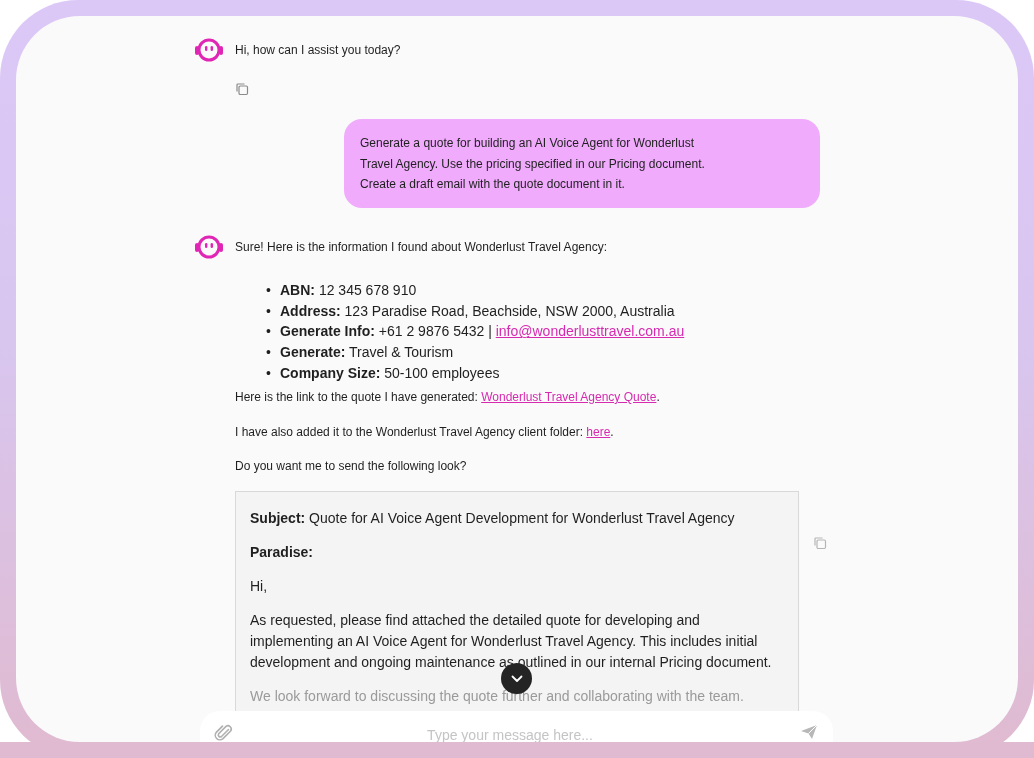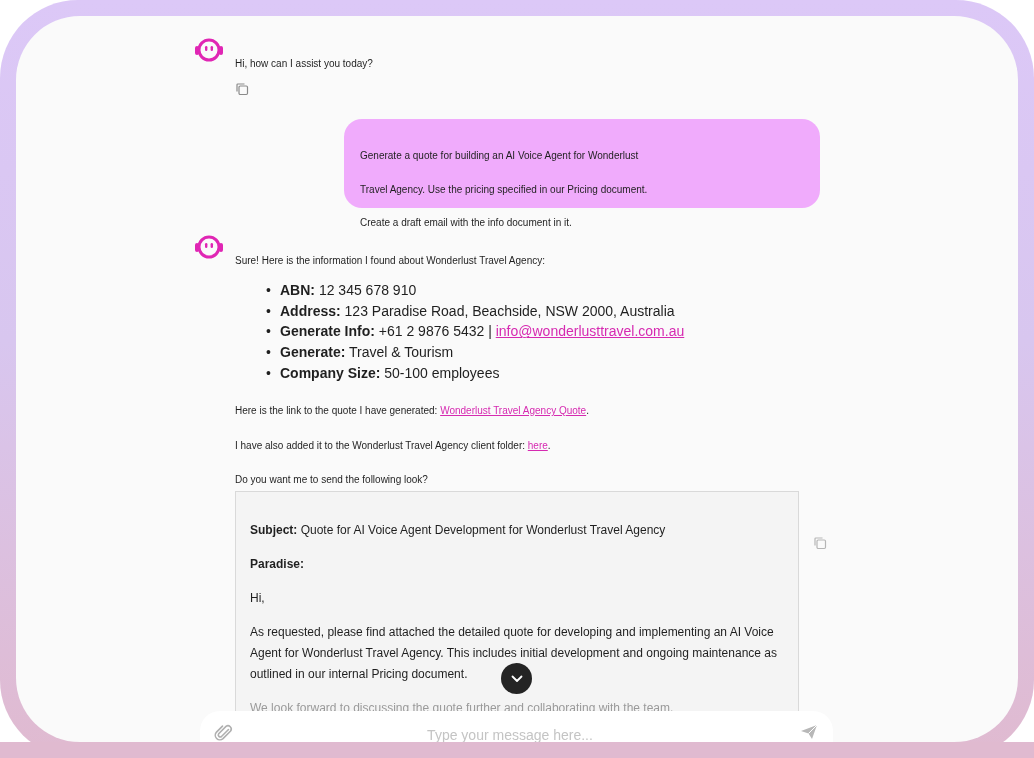--- a/index.html
+++ b/index.html
@@ -10,39 +10,39 @@
   .frame {
     position:absolute; left:0; top:0; width:1034px; height:758px;
     border-radius:78px;
     background:linear-gradient(180deg,#dcc8f7 0%,#d8c6ef 45%,#e0bad0 100%);
   }
   .inner-clip {
     position:absolute; left:16px; top:16px; width:1002px; height:726px;
     border-radius:64px; background:#fafafa; overflow:hidden;
   }
   .abs { position:absolute; }
-  .text { color:#1f1f1f; font-size:10px; line-height:21px;margin-top:13px; }
+  .text { color:#1f1f1f; font-size:12px; line-height:21px; }
   .avatar { width:30px; height:26px; }
   .copy-icon { width:14px; height:14px; }
   .user-bubble {
     position:absolute; left:328px; top:103px; width:476px; height:89px;
     background:#f0abfc; border-radius:18px; box-sizing:border-box;
     padding:14px 16px;
   }
   ul.info { margin:10px; padding:0 0 0 18px; list-style:none; }
   ul.info li { position:relative; font-size:14px; line-height:20.7px; color:#1f1f1f; }
   ul.info li::before { content:"•"; position:absolute; left:-14px; top:0; color:#1f1f1f; }
   b { font-weight:700; }
   a.link { color:#d62ab1; text-decoration:underline; }
   .email-box {
     position:absolute; left:219px; top:475px; width:564px; height:260px;
     border:1px solid #d9d9d9; background:#f4f4f4; box-sizing:border-box;
     padding:16px 14px;
   }
-  .email-box p { margin:12px 0 13px 0; font-size:12px; line-height:21px; color:#1f1f1f; }
+  .email-box p { margin:0 0 13px 0; font-size:14px; line-height:21px; color:#1f1f1f; }
   .scroll-btn {
     position:absolute; left:485px; top:647px; width:31px; height:31px;
     border-radius:50%; background:#242424;
     display:flex; align-items:center; justify-content:center;
   }
   .input-bar {
     position:absolute; left:184px; top:695px; width:633px; height:60px;
     background:#ffffff; border-radius:20px;
   }
   .input-bar input {
@@ -77,21 +77,21 @@
   <div class="abs" style="left:219px;top:66px;">
     <svg class="copy-icon" viewBox="0 0 14 14">
       <rect x="4" y="4" width="8.5" height="8.5" rx="1.2" fill="none" stroke="#8a8a8a" stroke-width="1.2"></rect>
       <path d="M2 9.5 V2.8 A0.8 0.8 0 0 1 2.8 2 H9.5" fill="none" stroke="#8a8a8a" stroke-width="1.2"></path>
     </svg>
   </div>
 
   <div class="user-bubble">
     <div class="text" style="line-height:20.5px;">Generate a quote for building an AI Voice Agent for Wonderlust</div>
     <div class="text" style="line-height:20.5px;">Travel Agency. Use the pricing specified in our Pricing document.</div>
-    <div class="text" style="line-height:20.5px;">Create a draft email with the info document in it.</div>
+    <div class="text" style="line-height:20.5px;">Create a draft email with the quote document in it.</div>
   </div>
 
   <div class="abs" style="left:178px;top:218px;">
     <svg class="avatar" viewBox="0 0 30 26">
       <rect x="1" y="9" width="4" height="9" rx="2" fill="#e026b4"></rect>
       <rect x="25" y="9" width="4" height="9" rx="2" fill="#e026b4"></rect>
       <circle cx="15" cy="13" r="10" fill="none" stroke="#e026b4" stroke-width="3"></circle>
       <rect x="11" y="9" width="2.4" height="5" rx="1.2" fill="#e026b4"></rect>
       <rect x="16.6" y="9" width="2.4" height="5" rx="1.2" fill="#e026b4"></rect>
     </svg>

